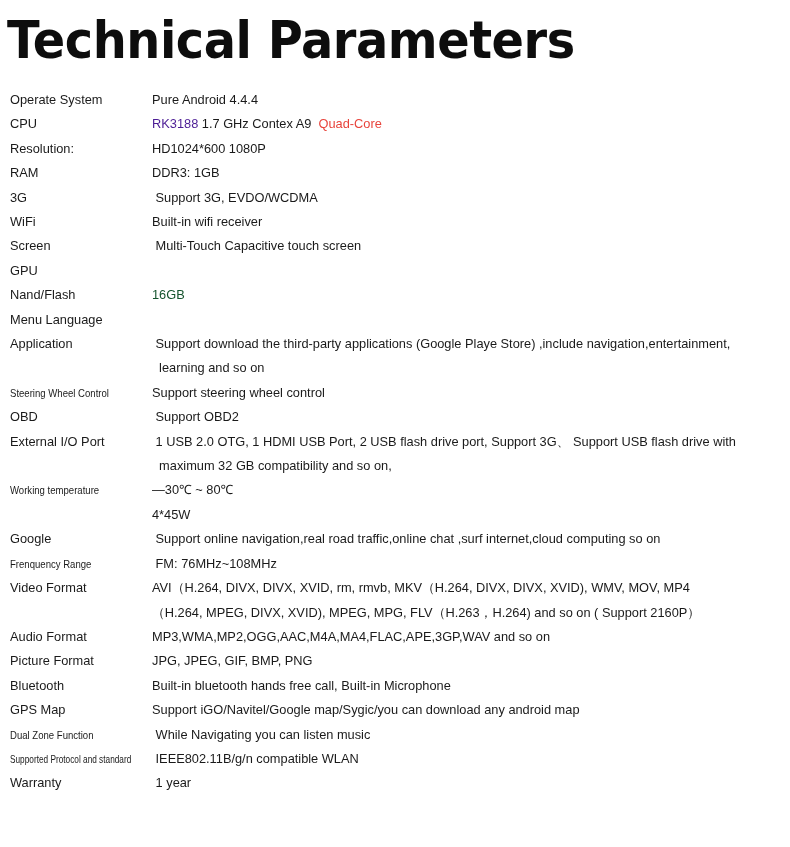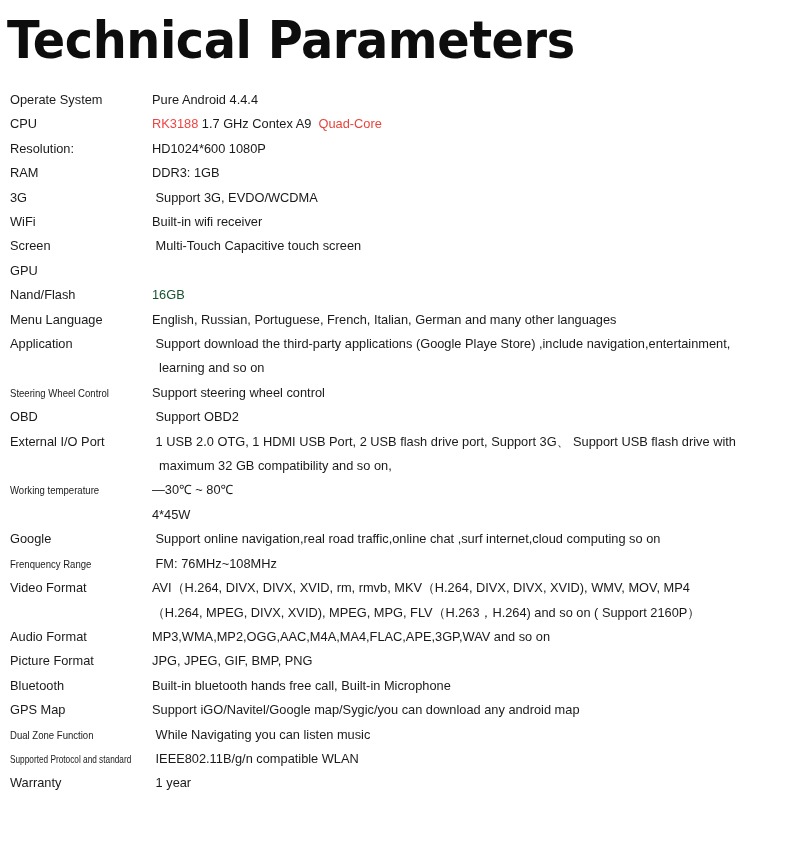--- a/index.html
+++ b/index.html
@@ -95,21 +95,21 @@
 
   <div class="title">Technical Parameters</div>
 
   <div class="spec-table">
       <div class="spec-row">
         <div class="spec-label">Operate System</div>
         <div class="spec-value"><span class="ln"><span>Pure Android 4.4.4</span></span></div>
       </div>
       <div class="spec-row">
         <div class="spec-label">CPU</div>
-        <div class="spec-value"><span class="ln"><span class="hl" style="color: #ef4444;">RK3188</span><span> 1.7 GHz Contex A9  </span><span class="hl" style="color: rgb(232, 68, 60);">Quad-Core</span></span></div>
+        <div class="spec-value"><span class="ln"><span class="hl" style="color: #4c1d95;">RK3188</span><span> 1.7 GHz Contex A9  </span><span class="hl" style="color: rgb(232, 68, 60);">Quad-Core</span></span></div>
       </div>
       <div class="spec-row">
         <div class="spec-label">Resolution:</div>
         <div class="spec-value"><span class="ln"><span>HD1024*600 1080P</span></span></div>
       </div>
       <div class="spec-row">
         <div class="spec-label">RAM</div>
         <div class="spec-value"><span class="ln"><span>DDR3: 1GB</span></span></div>
       </div>
       <div class="spec-row">
@@ -126,21 +126,20 @@
       </div>
       <div class="spec-row">
         <div class="spec-label">GPU</div>
       </div>
       <div class="spec-row">
         <div class="spec-label">Nand/Flash</div>
         <div class="spec-value"><span class="ln"><span class="hl" style="color: #14532d;">16GB</span></span></div>
       </div>
       <div class="spec-row">
         <div class="spec-label">Menu Language</div>
-        <div class="spec-value"><span class="ln"><span>English, Russian, Portuguese, French, Italian, German and many other languages</span></span></div>
       </div>
       <div class="spec-row">
         <div class="spec-label">Application</div>
         <div class="spec-value"><span class="ln"><span> Support download the third-party applications (Google Playe Store) ,include navigation,entertainment,</span></span><span class="ln"><span>  learning and so on</span></span></div>
       </div>
       <div class="spec-row">
         <div class="spec-label condensed">Steering Wheel Control</div>
         <div class="spec-value"><span class="ln"><span>Support steering wheel control</span></span></div>
       </div>
       <div class="spec-row">

